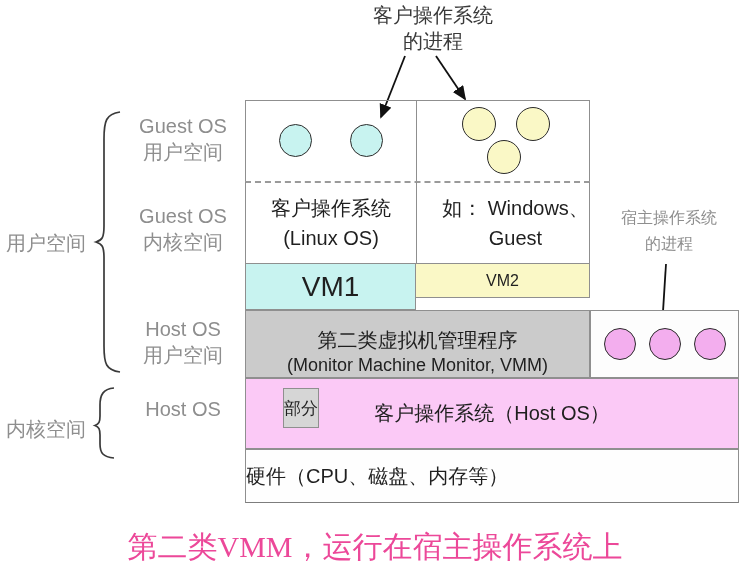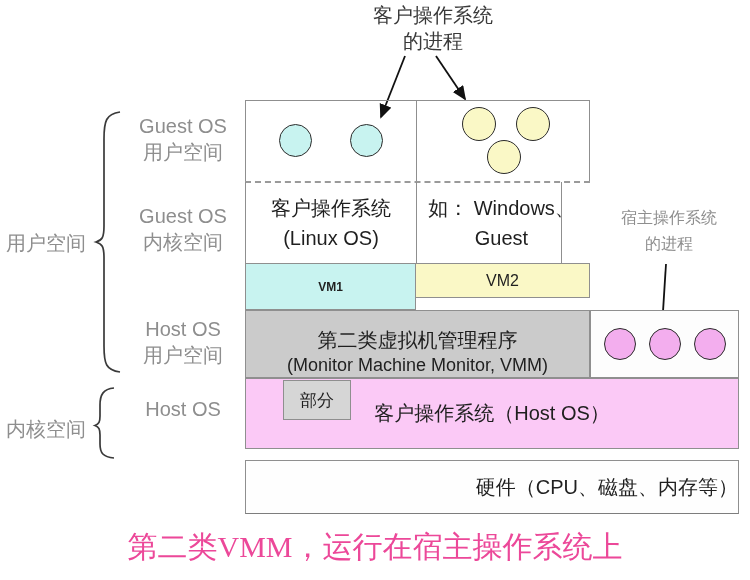--- a/index.html
+++ b/index.html
@@ -40,47 +40,47 @@
   #cell-circles-left  { left: 0px;   top: 0px;  width: 171px; height: 82px;
                         border: 1.5px solid var(--border, #8f8f8f); border-bottom: none; border-right: none;
                         display: flex; justify-content: center; gap: 38px; padding-top: 23px; }
   #cell-circles-right { left: 171px; top: 0px;  width: 174px; height: 82px;
                         border: 1.5px solid var(--border, #8f8f8f); border-bottom: none; }
   #dashed-sep { left: 0px; top: 81px; width: 345px; height: 0;
                 border-top: 2px dashed #9a9a9a; }
   #cell-text-left  { left: 0px;   top: 82px; width: 171px; height: 81px;
                      border-left: 1.5px solid var(--border, #8f8f8f);
                      display: flex; flex-direction: column; justify-content: center; align-items: center; }
-  #cell-text-right { left: 171px; top: 82px; width: 146px; height: 81px;
+  #cell-text-right { left: 171px; top: 82px; width: 174px; height: 81px;
                      border-left: 1.5px solid var(--border, #8f8f8f); border-right: 1.5px solid var(--border, #8f8f8f);
                      display: flex; flex-direction: column; justify-content: center; align-items: center; padding-left: 25px; }
   .cell-line  { font-size: 20px; line-height: 30px; white-space: nowrap; }
 
   #vm1 { left: 0px;   top: 163px; width: 171px; height: 47px; background: var(--cyan, #c8f3f0);
-         display: flex; align-items: center; justify-content: center; font-size: 12px; font-weight: bold; }
+         display: flex; align-items: center; justify-content: center; font-size: 28px; }
   #vm2 { left: 170px; top: 163px; width: 175px; height: 35px; background: var(--yellow, #faf8c6);
          display: flex; align-items: center; justify-content: center; font-size: 16px; }
 
   #vmm { left: 0px; top: 210px; width: 345px; height: 68px; background: var(--gray-row, #cbcbcb);
          display: flex; flex-direction: column; align-items: center; justify-content: flex-end; }
   #vmm .l1 { font-size: 20px; line-height: 26px; }
   #vmm .l2 { font-size: 18px; line-height: 24px; }
 
   #host-procs-box { left: 345px; top: 210px; width: 149px; height: 68px; background: #fdfdfd;
                     display: flex; align-items: center; justify-content: center; gap: 13px; }
 
   #host-row { left: 0px; top: 278px; width: 494px; height: 71px; background: var(--pink-row, #fbc9f6);
               display: flex; align-items: center; justify-content: center; font-size: 20px; }
-  #part-box { left: 37px; top: 1px; width: 68px; height: 40px; background: var(--part-box-bg, #d6d6d6);
+  #part-box { left: 37px; top: 9px; width: 36px; height: 40px; background: var(--part-box-bg, #d6d6d6);
               border: 1.5px solid var(--border, #8f8f8f); box-sizing: border-box;
               display: flex; align-items: center; justify-content: center; font-size: 17px; font-family: Liberation Serif, serif; }
 
-  #hw-row { left: 0px; top: 360px; width: 494px; height: 54px; background: #fefefe;
+  #hw-row { left: 0px; top: 349px; width: 494px; height: 54px; background: #fefefe;
             border-bottom-color: #7d7d7d;
-            display: flex; align-items: center; justify-content: flex-end; font-size: 20px; }
+            display: flex; align-items: center; justify-content: flex-start; font-size: 20px; }
 
   
   .circle { box-sizing: border-box; border: 1.7px solid #2b2b2b; border-radius: 50%; }
   .c-cyan   { width: 33px; height: 33px; background: var(--cyan, #c8f3f0); }
   .c-yellow { width: 34px; height: 34px; background: var(--yellow, #faf8c6); position: absolute; }
   .c-pink   { width: 32px; height: 32px; background: var(--pink-circle, #f3aeee); }
   #yc1 { left: 45px; top: 6px; }
   #yc2 { left: 99px; top: 6px; }
   #yc3 { left: 70px; top: 39px; }
 

